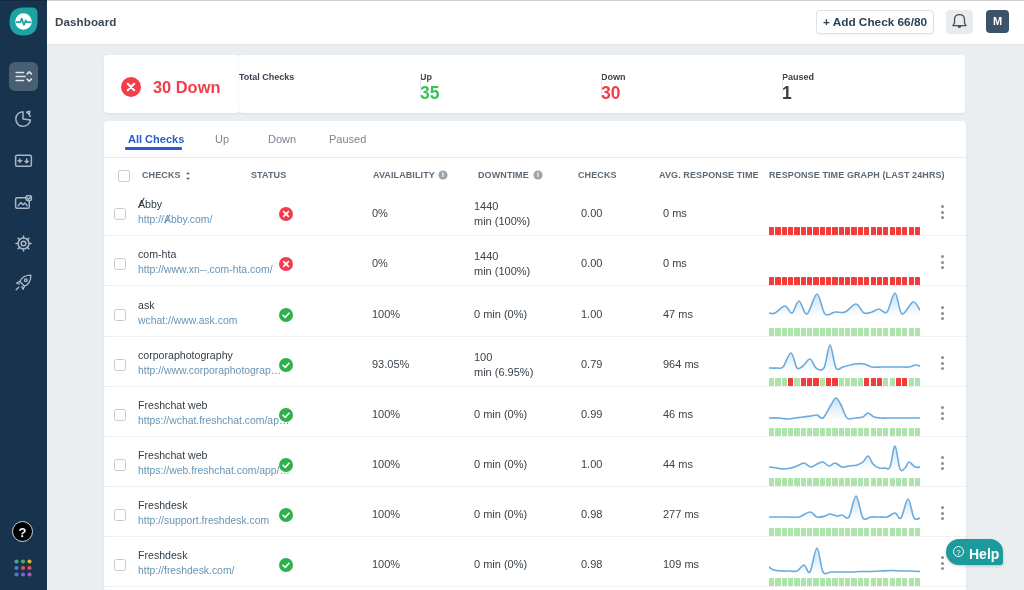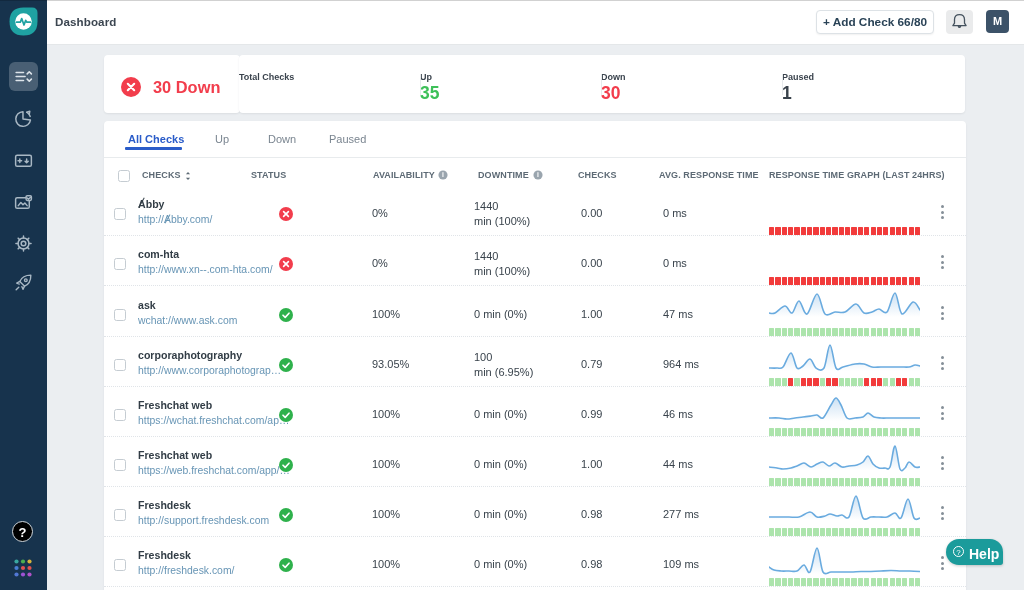--- a/index.html
+++ b/index.html
@@ -37,21 +37,21 @@
 .underln{position:absolute;left:21px;top:26px;width:57px;height:2.5px;background:#2a5cc9;border-radius:1px}
 .search{position:absolute;left:704px;top:6px;width:149px;height:25px;background:#ececec;border-radius:3px}
 .search .ph{position:absolute;left:27px;top:6.5px;font-size:10.5px;color:#b9bfc4}
 
 .th{position:absolute;left:4px;top:37px;width:906px;height:28px}
 .th span{position:absolute;top:12px;font-size:9px;font-weight:700;color:#5d6a75;letter-spacing:.1px}
 .cb{position:absolute;width:12px;height:12px;border:1px solid #c5ccd2;border-radius:2.5px;background:#fff}
 
 .row{position:absolute;left:0;width:862px;height:50px;border-bottom:1px dotted #e0e4e8}
 .row .cb{left:10px;top:22px}
-.nm{position:absolute;left:34px;top:12px;font-size:10.6px;font-weight:700;color:#323d46;white-space:nowrap}
+.nm{position:absolute;left:34px;top:12px;font-size:10.6px;font-weight:400;color:#323d46;white-space:nowrap}
 .url{position:absolute;left:34px;top:28px;font-size:10.4px;color:#6795b5;white-space:nowrap}
 .st{position:absolute;left:175px;top:21px;width:14px;height:14px}
 .val{position:absolute;font-size:11px;color:#39434c;white-space:nowrap}
 .av{left:268px;top:21px}
 .dt{left:370px;top:21px}
 .dt2{left:370px;top:13px;line-height:14.5px}
 .ap{left:477px;top:21px}
 .ms{left:559px;top:21px}
 .gr{position:absolute;left:665px;top:1px;width:151px;height:38px}
 .bar{position:absolute;left:665px;top:41px;width:151px;height:8px;display:flex;gap:1.2px}

